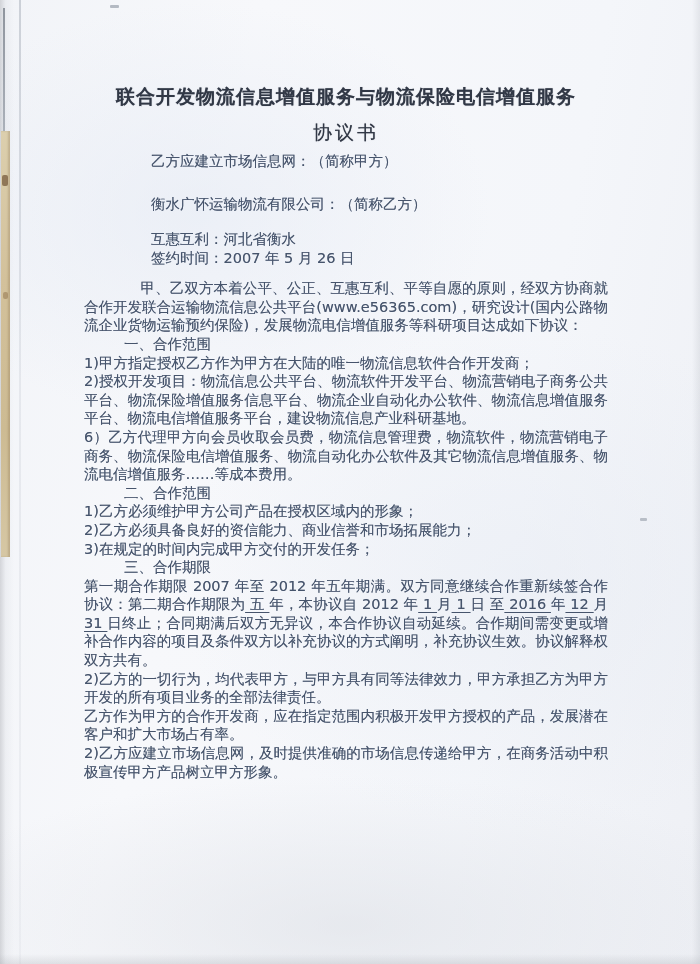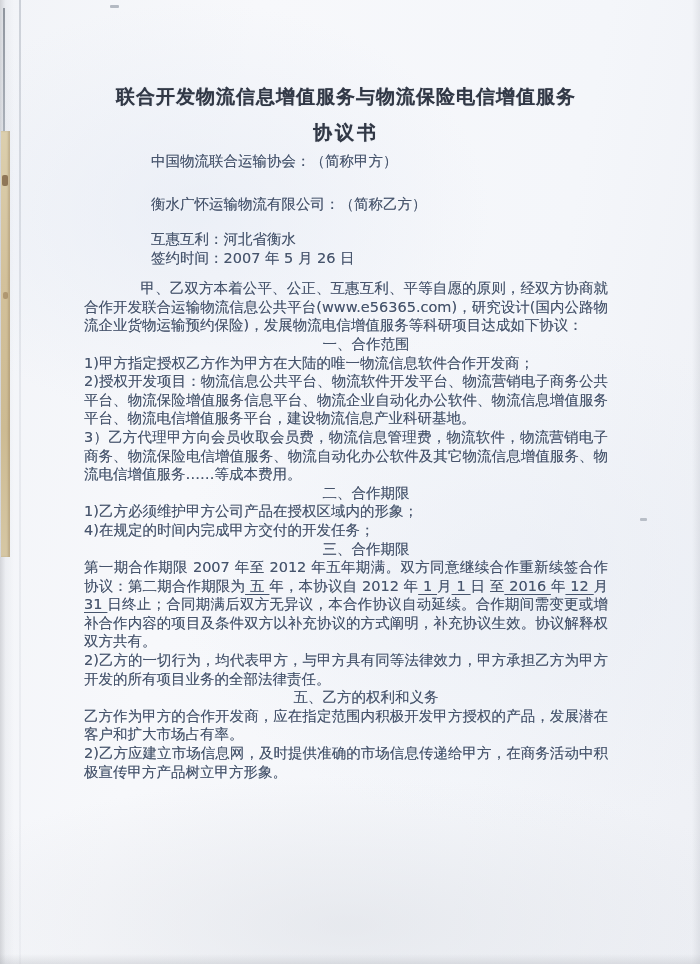--- a/index.html
+++ b/index.html
@@ -56,32 +56,32 @@
     line-height: 18.6px;
     text-shadow: 0 0 0.6px rgba(70,84,108,0.55);
   }
   .doc-title {
     font-size: 19px; line-height: 24px; font-weight: bold;
     color: #313846; text-align: center; letter-spacing: 1px;
     text-shadow: 0 0 0.7px rgba(40,46,60,0.6);
     margin-bottom: 12px;
   }
   .doc-subtitle {
-    font-size: 19px; line-height: 24px; font-weight: bold;
+    font-size: 19px; line-height: 24px; font-weight: normal;
     color: #313846; text-align: center; letter-spacing: 3px;
     text-shadow: 0 0 0.7px rgba(40,46,60,0.6);
     margin-bottom: 8px;
   }
   .party-block { margin-left: 67px; }
   .party-a { margin-bottom: 24px; }
   .party-b { margin-bottom: 17px; }
   .sign-line { line-height: 19px; }
   .intro { margin-top: 11px; text-indent: 3.9em; text-align: justify; }
   p.body-par { text-align: justify; }
-  p.heading { text-indent: 40px; text-align: center; }
+  p.heading { text-indent: 40px; }
   .u { text-decoration: underline; text-underline-offset: 3px; }
 </style>
 </head>
 <body>
 
 <div class="paper">
 
   <div class="edge-shadow-left"></div>
   <div class="edge-line"></div>
   <div class="edge-dark-top"></div>
@@ -92,40 +92,40 @@
   <div class="speck-right"></div>
   <div class="edge-shadow-bottom"></div>
   <div class="edge-shadow-right"></div>
 
   <div class="content">
 
     <div class="doc-title">联合开发物流信息增值服务与物流保险电信增值服务</div>
     <div class="doc-subtitle">协议书</div>
 
     <div class="party-block">
-      <p class="party-a">中国物流联合运输协会：（简称甲方）</p>
+      <p class="party-a">乙方应建立市场信息网：（简称甲方）</p>
       <p class="party-b">衡水广怀运输物流有限公司：（简称乙方）</p>
       <p class="sign-line">互惠互利：河北省衡水</p>
       <p class="sign-line">签约时间：2007 年 5 月 26 日</p>
     </div>
 
     <p class="intro body-par">甲、乙双方本着公平、公正、互惠互利、平等自愿的原则，经双方协商就合作开发联合运输物流信息公共平台(www.e56365.com)，研究设计(国内公路物流企业货物运输预约保险)，发展物流电信增值服务等科研项目达成如下协议：</p>
 
     <p class="heading">一、合作范围</p>
     <p class="body-par">1)甲方指定授权乙方作为甲方在大陆的唯一物流信息软件合作开发商；</p>
     <p class="body-par">2)授权开发项目：物流信息公共平台、物流软件开发平台、物流营销电子商务公共平台、物流保险增值服务信息平台、物流企业自动化办公软件、物流信息增值服务平台、物流电信增值服务平台，建设物流信息产业科研基地。</p>
-    <p class="body-par">3）乙方代理甲方向会员收取会员费，物流信息管理费，物流软件，物流营销电子商务、物流保险电信增值服务、物流自动化办公软件及其它物流信息增值服务、物流电信增值服务……等成本费用。</p>
+    <p class="body-par">6）乙方代理甲方向会员收取会员费，物流信息管理费，物流软件，物流营销电子商务、物流保险电信增值服务、物流自动化办公软件及其它物流信息增值服务、物流电信增值服务……等成本费用。</p>
 
-    <p class="heading">二、合作期限</p>
+    <p class="heading">二、合作范围</p>
     <p class="body-par">1)乙方必须维护甲方公司产品在授权区域内的形象；</p>
-    <p class="body-par">4)在规定的时间内完成甲方交付的开发任务；</p>
+    <p class="body-par">2)乙方必须具备良好的资信能力、商业信誉和市场拓展能力；</p>
+    <p class="body-par">3)在规定的时间内完成甲方交付的开发任务；</p>
 
     <p class="heading">三、合作期限</p>
     <p class="body-par"><span>第一期合作期限 2007 年至 2012 年五年期满。双方同意继续合作重新续签合作协议：第二期合作期限为</span><span class="u"> 五 </span><span>年，本协议自 2012 年</span><span class="u"> 1 </span><span>月</span><span class="u"> 1 </span><span>日 至</span><span class="u"> 2016 </span><span>年</span><span class="u"> 12 </span><span>月</span><span class="u"> 31 </span><span>日终止；合同期满后双方无异议，本合作协议自动延续。合作期间需变更或增补合作内容的项目及条件双方以补充协议的方式阐明，补充协议生效。协议解释权双方共有。</span></p>
 
     <p class="body-par">2)乙方的一切行为，均代表甲方，与甲方具有同等法律效力，甲方承担乙方为甲方开发的所有项目业务的全部法律责任。</p>
 
-    <p class="heading">五、乙方的权利和义务</p>
     <p class="body-par">乙方作为甲方的合作开发商，应在指定范围内积极开发甲方授权的产品，发展潜在客户和扩大市场占有率。</p>
     <p class="body-par">2)乙方应建立市场信息网，及时提供准确的市场信息传递给甲方，在商务活动中积极宣传甲方产品树立甲方形象。</p>
 
   </div>
 </div>
 
 </body></html>

